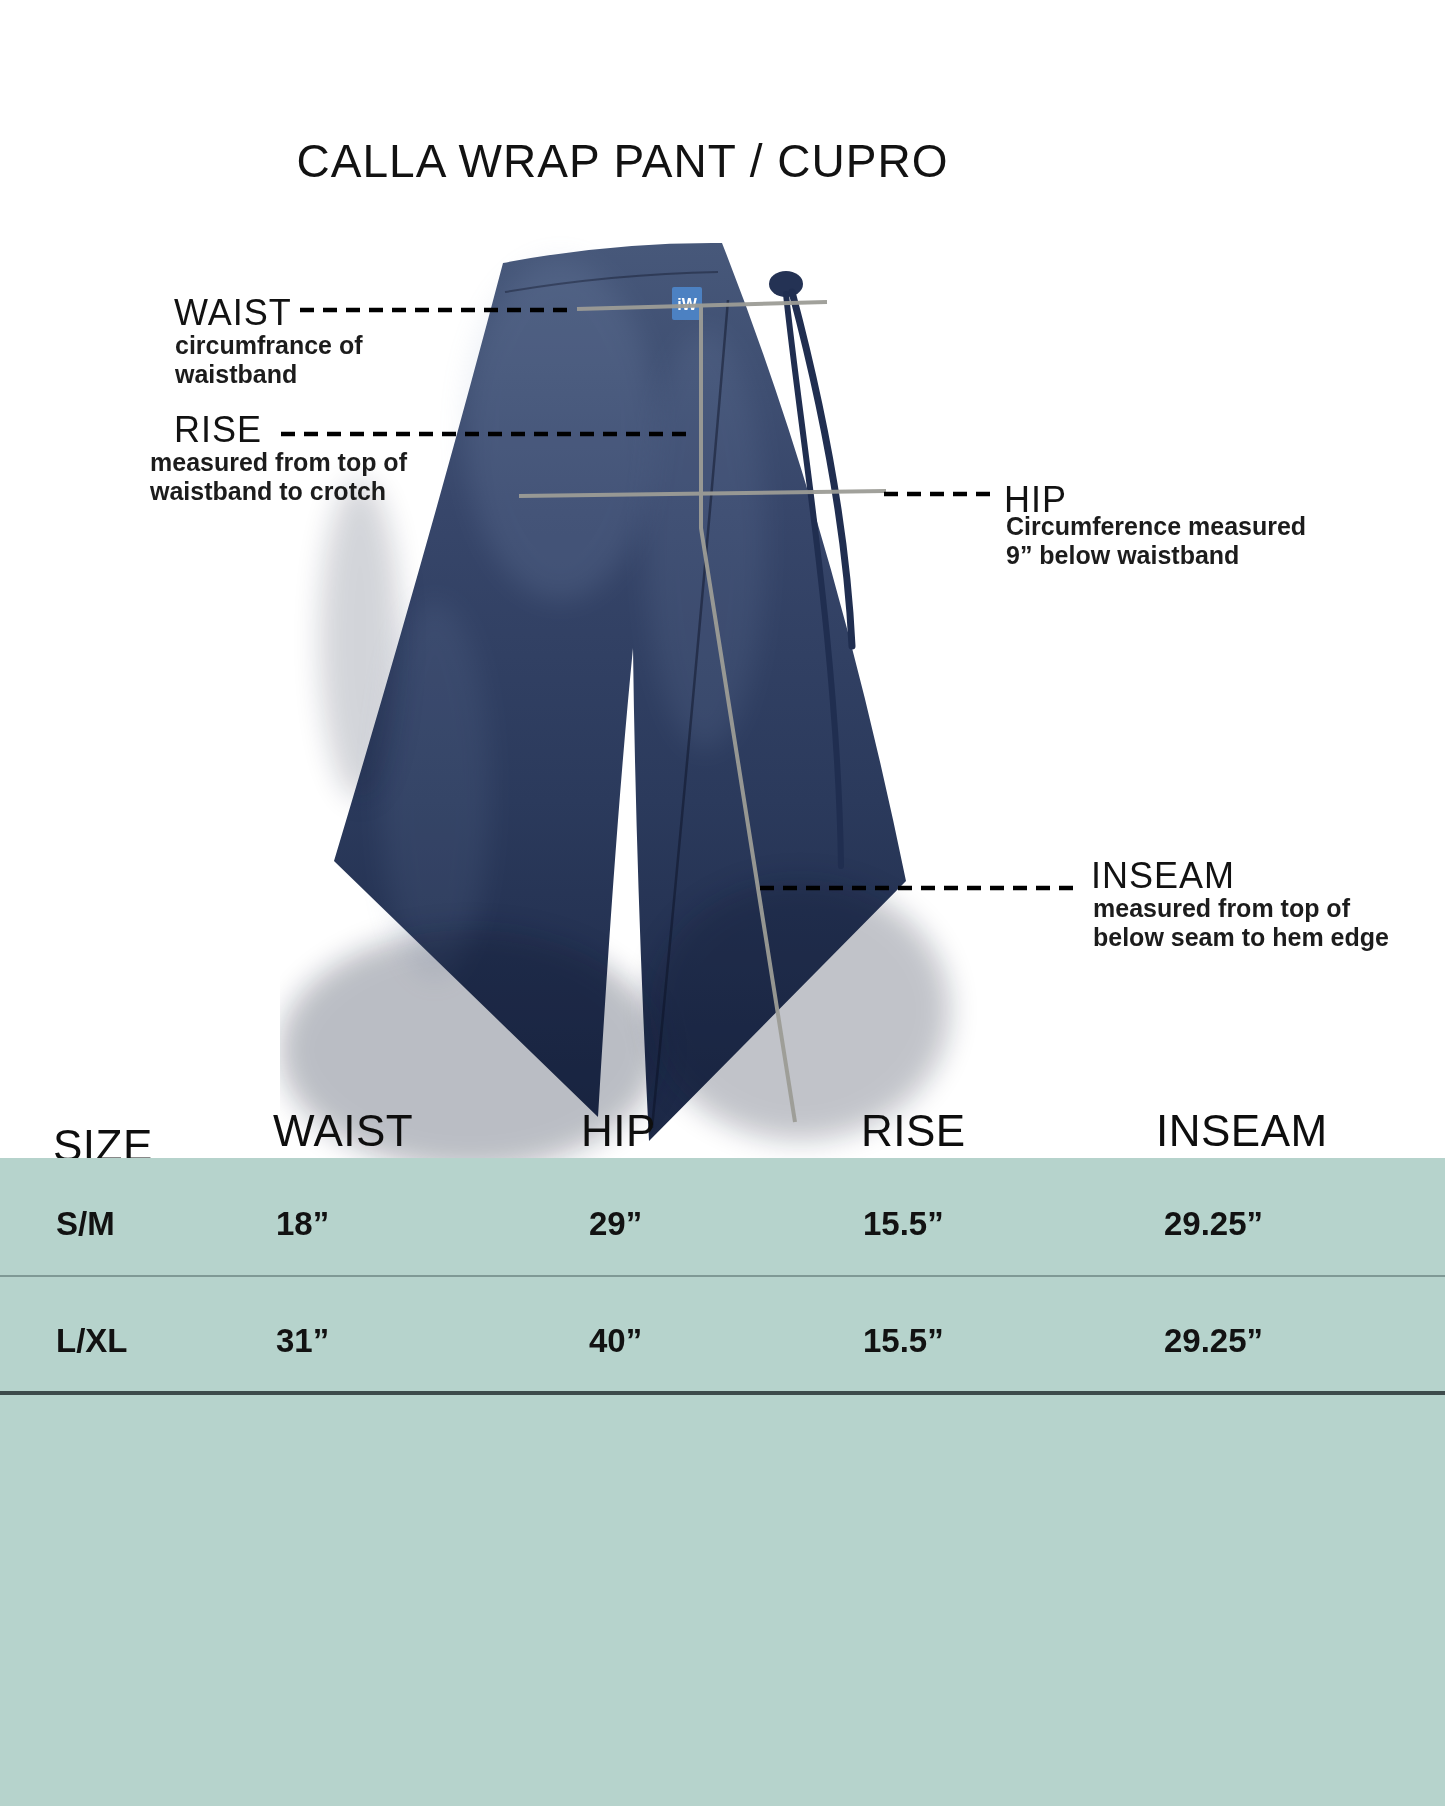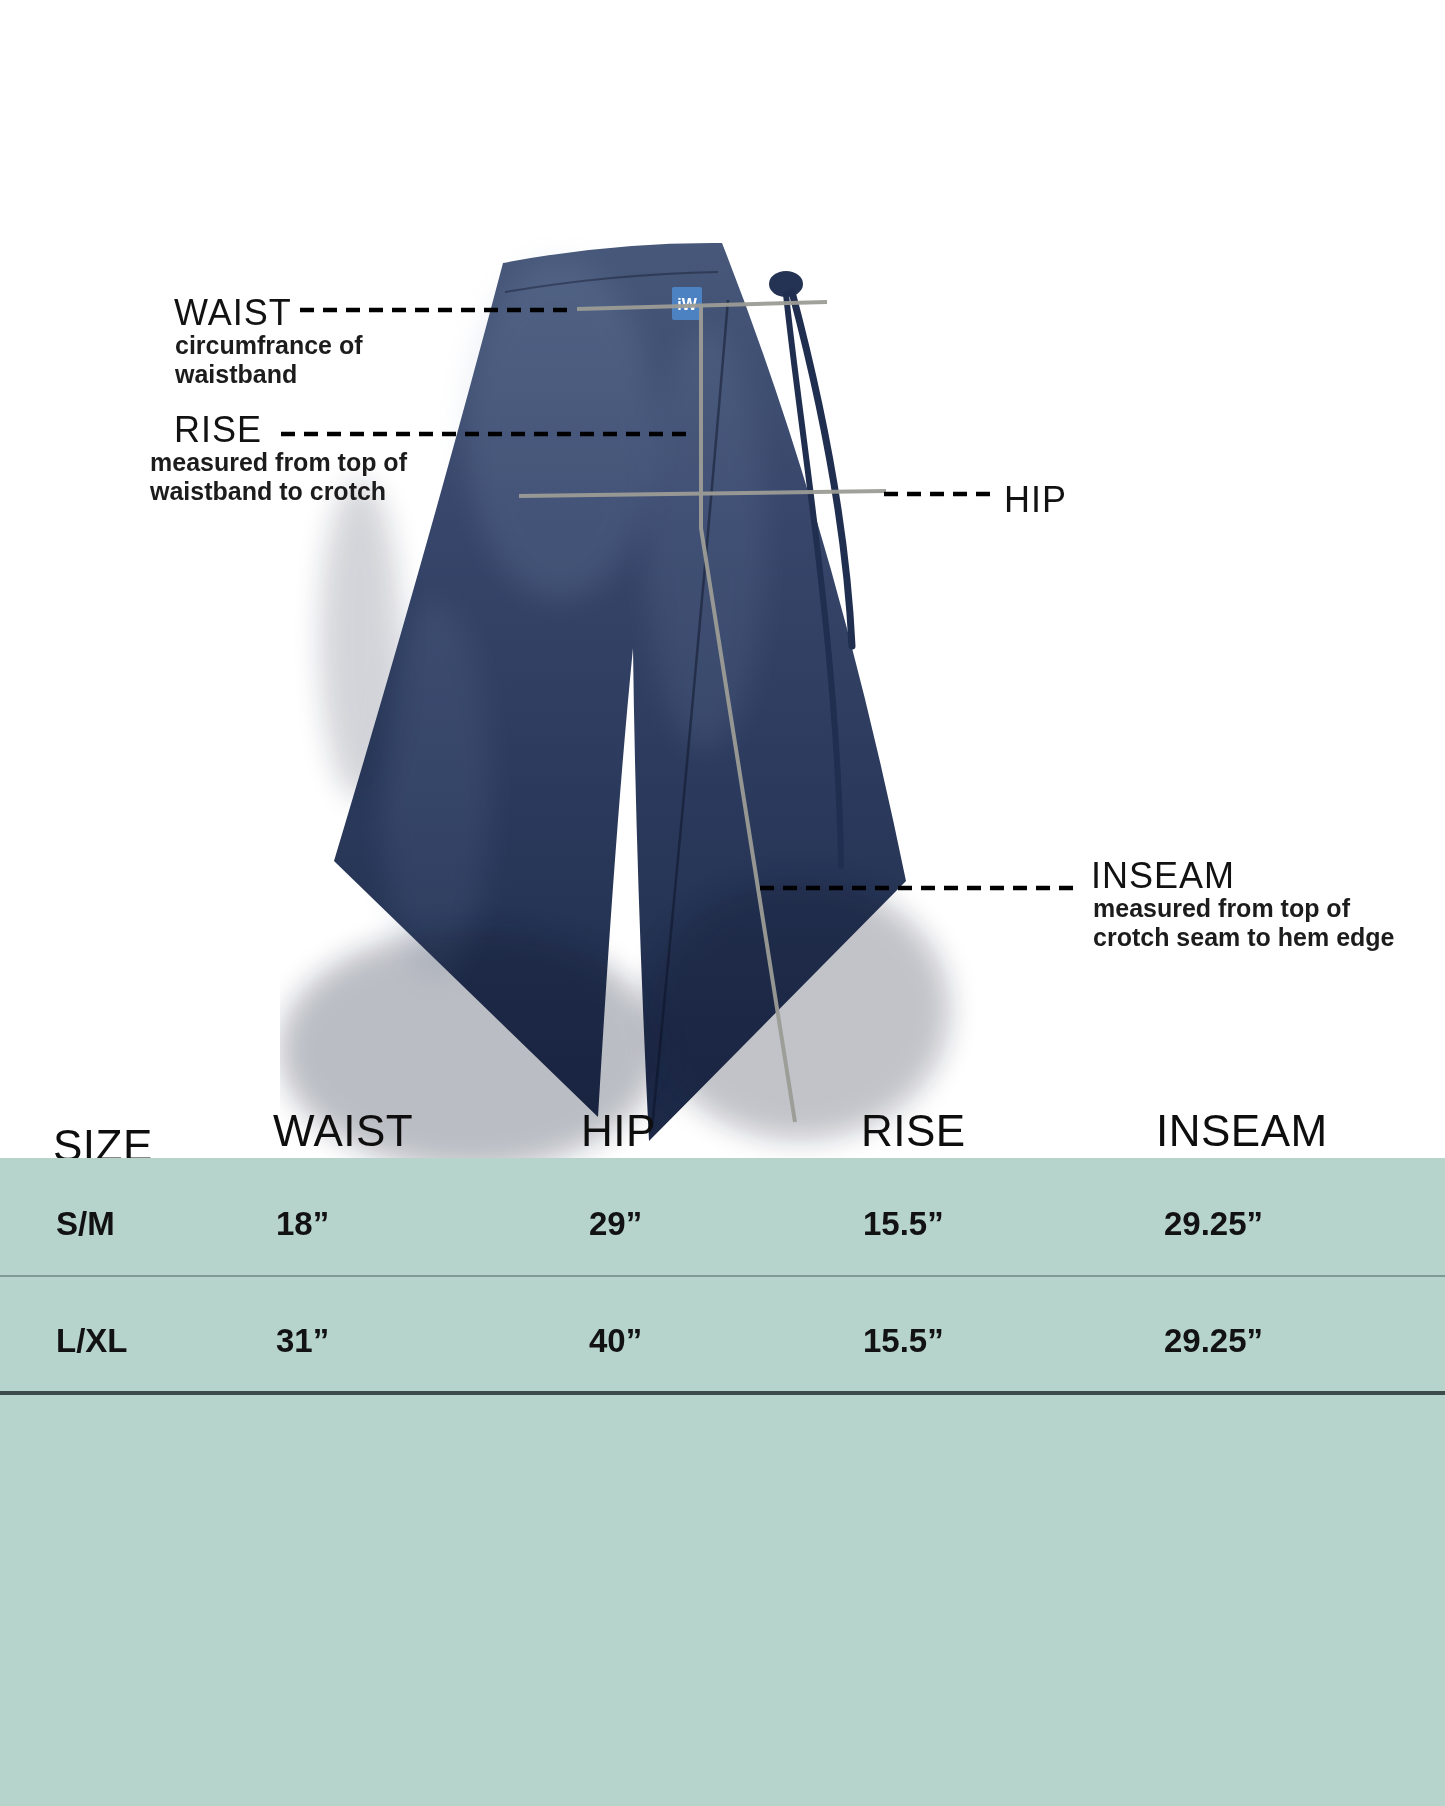--- a/index.html
+++ b/index.html
@@ -43,20 +43,21 @@
   .row1{top:1205px;}
   .row2{top:1322px;}
   .c1{left:56px;} .c2{left:276px;} .c3{left:589px;} .c4{left:863px;} .c5{left:1164px;}
   .h1{left:53px;margin-top:15px;} .h2{left:273px;} .h3{left:581px;} .h4{left:861px;} .h5{left:1156px;}
 </style>
 </head>
 <body>
 
 <div class="canvas">
 
+  <div class="page-title">CALLA WRAP PANT / CUPRO</div>
 
   <svg class="figure-svg" width="840" height="950" viewBox="280 220 840 950">
     <defs>
       <linearGradient id="pantsGrad" x1="0" y1="0" x2="0" y2="1">
         <stop offset="0" stop-color="#47587a"></stop>
         <stop offset="0.30" stop-color="#37466a"></stop>
         <stop offset="0.62" stop-color="#2b3a5c"></stop>
         <stop offset="1" stop-color="#1c2846"></stop>
       </linearGradient>
       <filter id="soft" x="-50%" y="-50%" width="200%" height="200%">
@@ -109,25 +110,29 @@
     <div>waistband</div>
   </div>
 
   <div class="ann-title" style="left:174px;top:409px">RISE</div>
   <div class="ann-desc" style="left:150px;top:448px">
     <div>measured from top of</div>
     <div>waistband to crotch</div>
   </div>
 
   <div class="ann-title" style="left:1004px;top:479px">HIP</div>
+  <div class="ann-desc" style="left:1006px;top:512px">
+    <div>Circumference measured</div>
+    <div>9” below waistband</div>
+  </div>
 
   <div class="ann-title" style="left:1091px;top:855px">INSEAM</div>
   <div class="ann-desc" style="left:1093px;top:894px">
     <div>measured from top of</div>
-    <div>crotch seam to hem edge</div>
+    <div>below seam to hem edge</div>
   </div>
 
   <div>
     <span class="th h1">SIZE</span>
     <span class="th h2">WAIST</span>
     <span class="th h3">HIP</span>
     <span class="th h4">RISE</span>
     <span class="th h5">INSEAM</span>
 
     <div class="band band-row1"></div>

